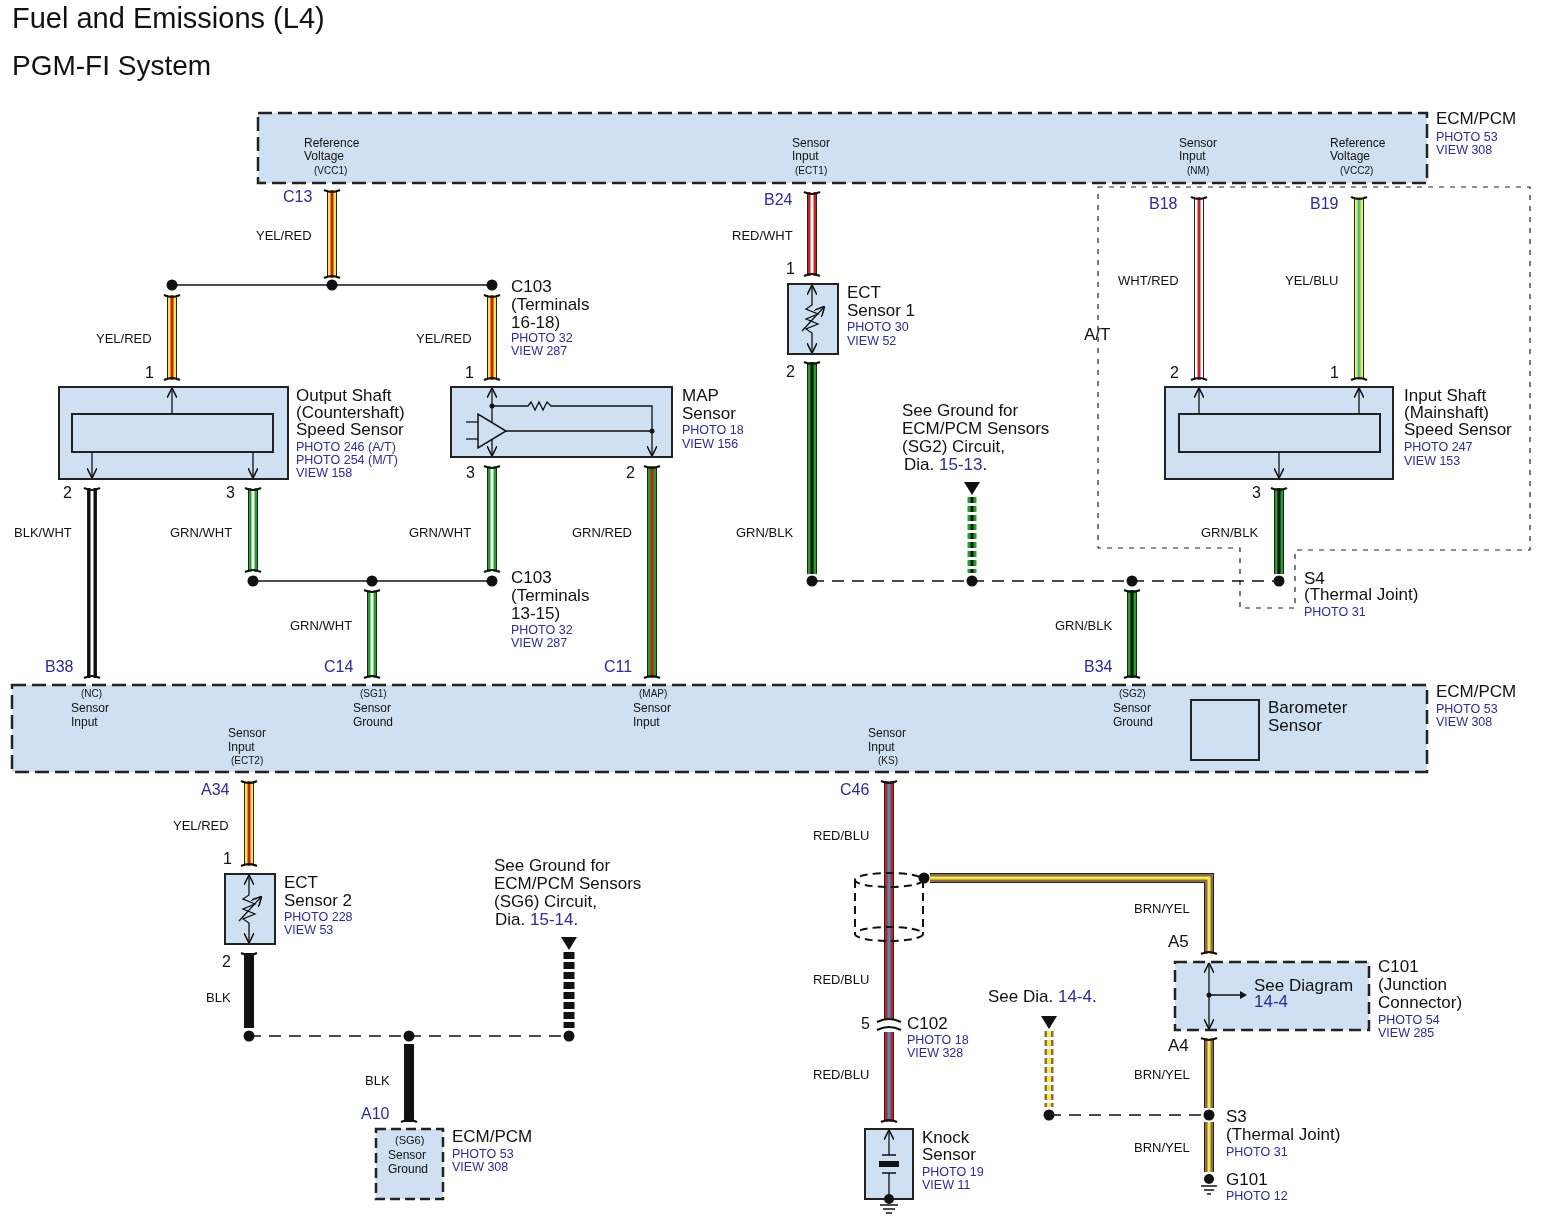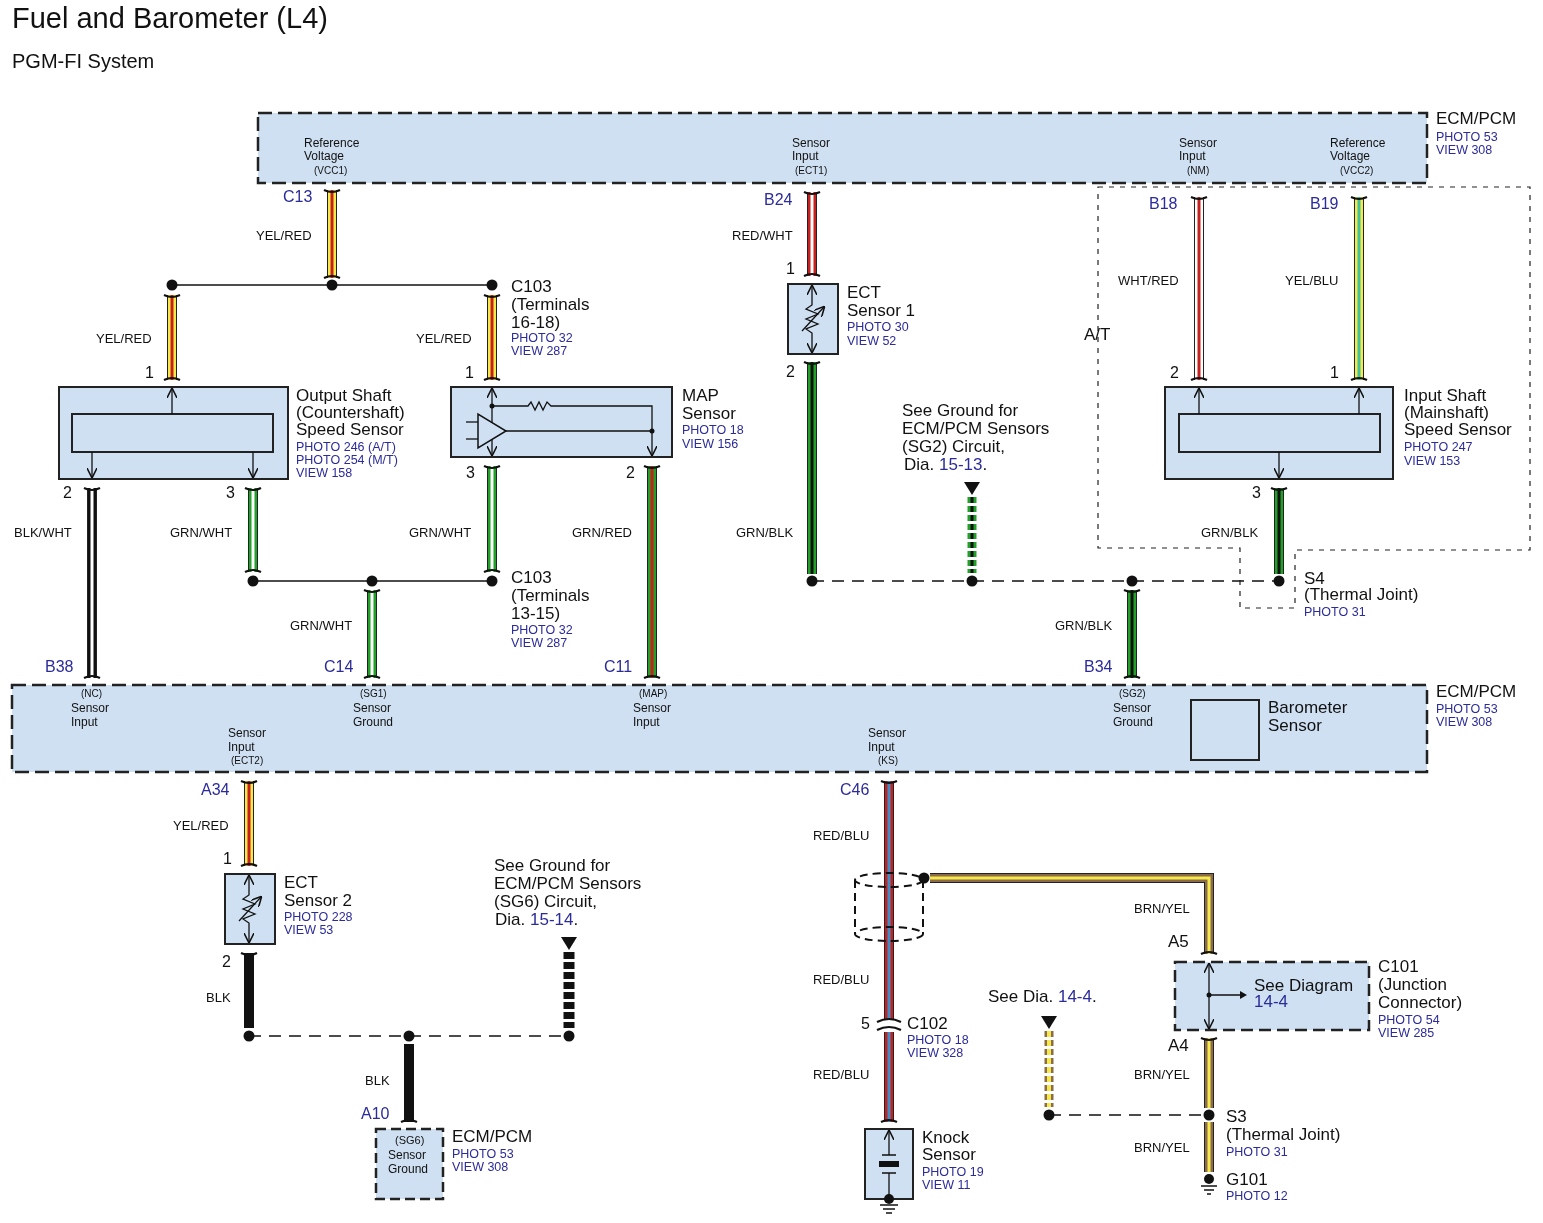--- a/index.html
+++ b/index.html
@@ -1,32 +1,32 @@
 <!DOCTYPE html>
 <html><head>
 <meta charset="utf-8">
 <style>
   html, body { margin:0; padding:0; background:#ffffff; }
   body { width:1543px; height:1223px; position:relative; overflow:hidden; font-family:"Liberation Sans", sans-serif; }
   #title { position:absolute; left:12px; top:2px; font-size:29px; color:#111; }
-  #subtitle { position:absolute; left:12px; top:50px; font-size:20px; color:#111; }
+  #subtitle { position:absolute; left:12px; top:50px; font-size:28px; color:#111; }
   svg { position:absolute; left:0; top:0; }
   .t { font-family:"Liberation Sans", sans-serif; fill:#111; }
   .pin { font-size:12px; }
   .lbl { font-size:13px; }
   .big { font-size:17px; }
   .ref { font-size:12.5px; fill:#2b2b9a; }
   .conn { font-size:16px; fill:#2b2b9a; }
   .pnum { font-size:16px; }
   .blue { fill:#2b2b9a; }
 </style>
 </head>
 <body>
 
-<div id="title">Fuel and Barometer (L4)</div>
+<div id="title">Fuel and Emissions (L4)</div>
 <div id="subtitle">PGM-FI System</div>
 
 <svg id="diagram" width="1543" height="1223" viewBox="0 0 1543 1223" xmlns="http://www.w3.org/2000/svg">
   <defs>
     <marker id="arr" viewBox="0 0 10 10" refX="9" refY="5" markerWidth="8" markerHeight="8" orient="auto-start-reverse">
       <path d="M0,0 L10,5 L0,10" fill="none" stroke="#111" stroke-width="1.5"></path>
     </marker>
   </defs>
 
   <g>

